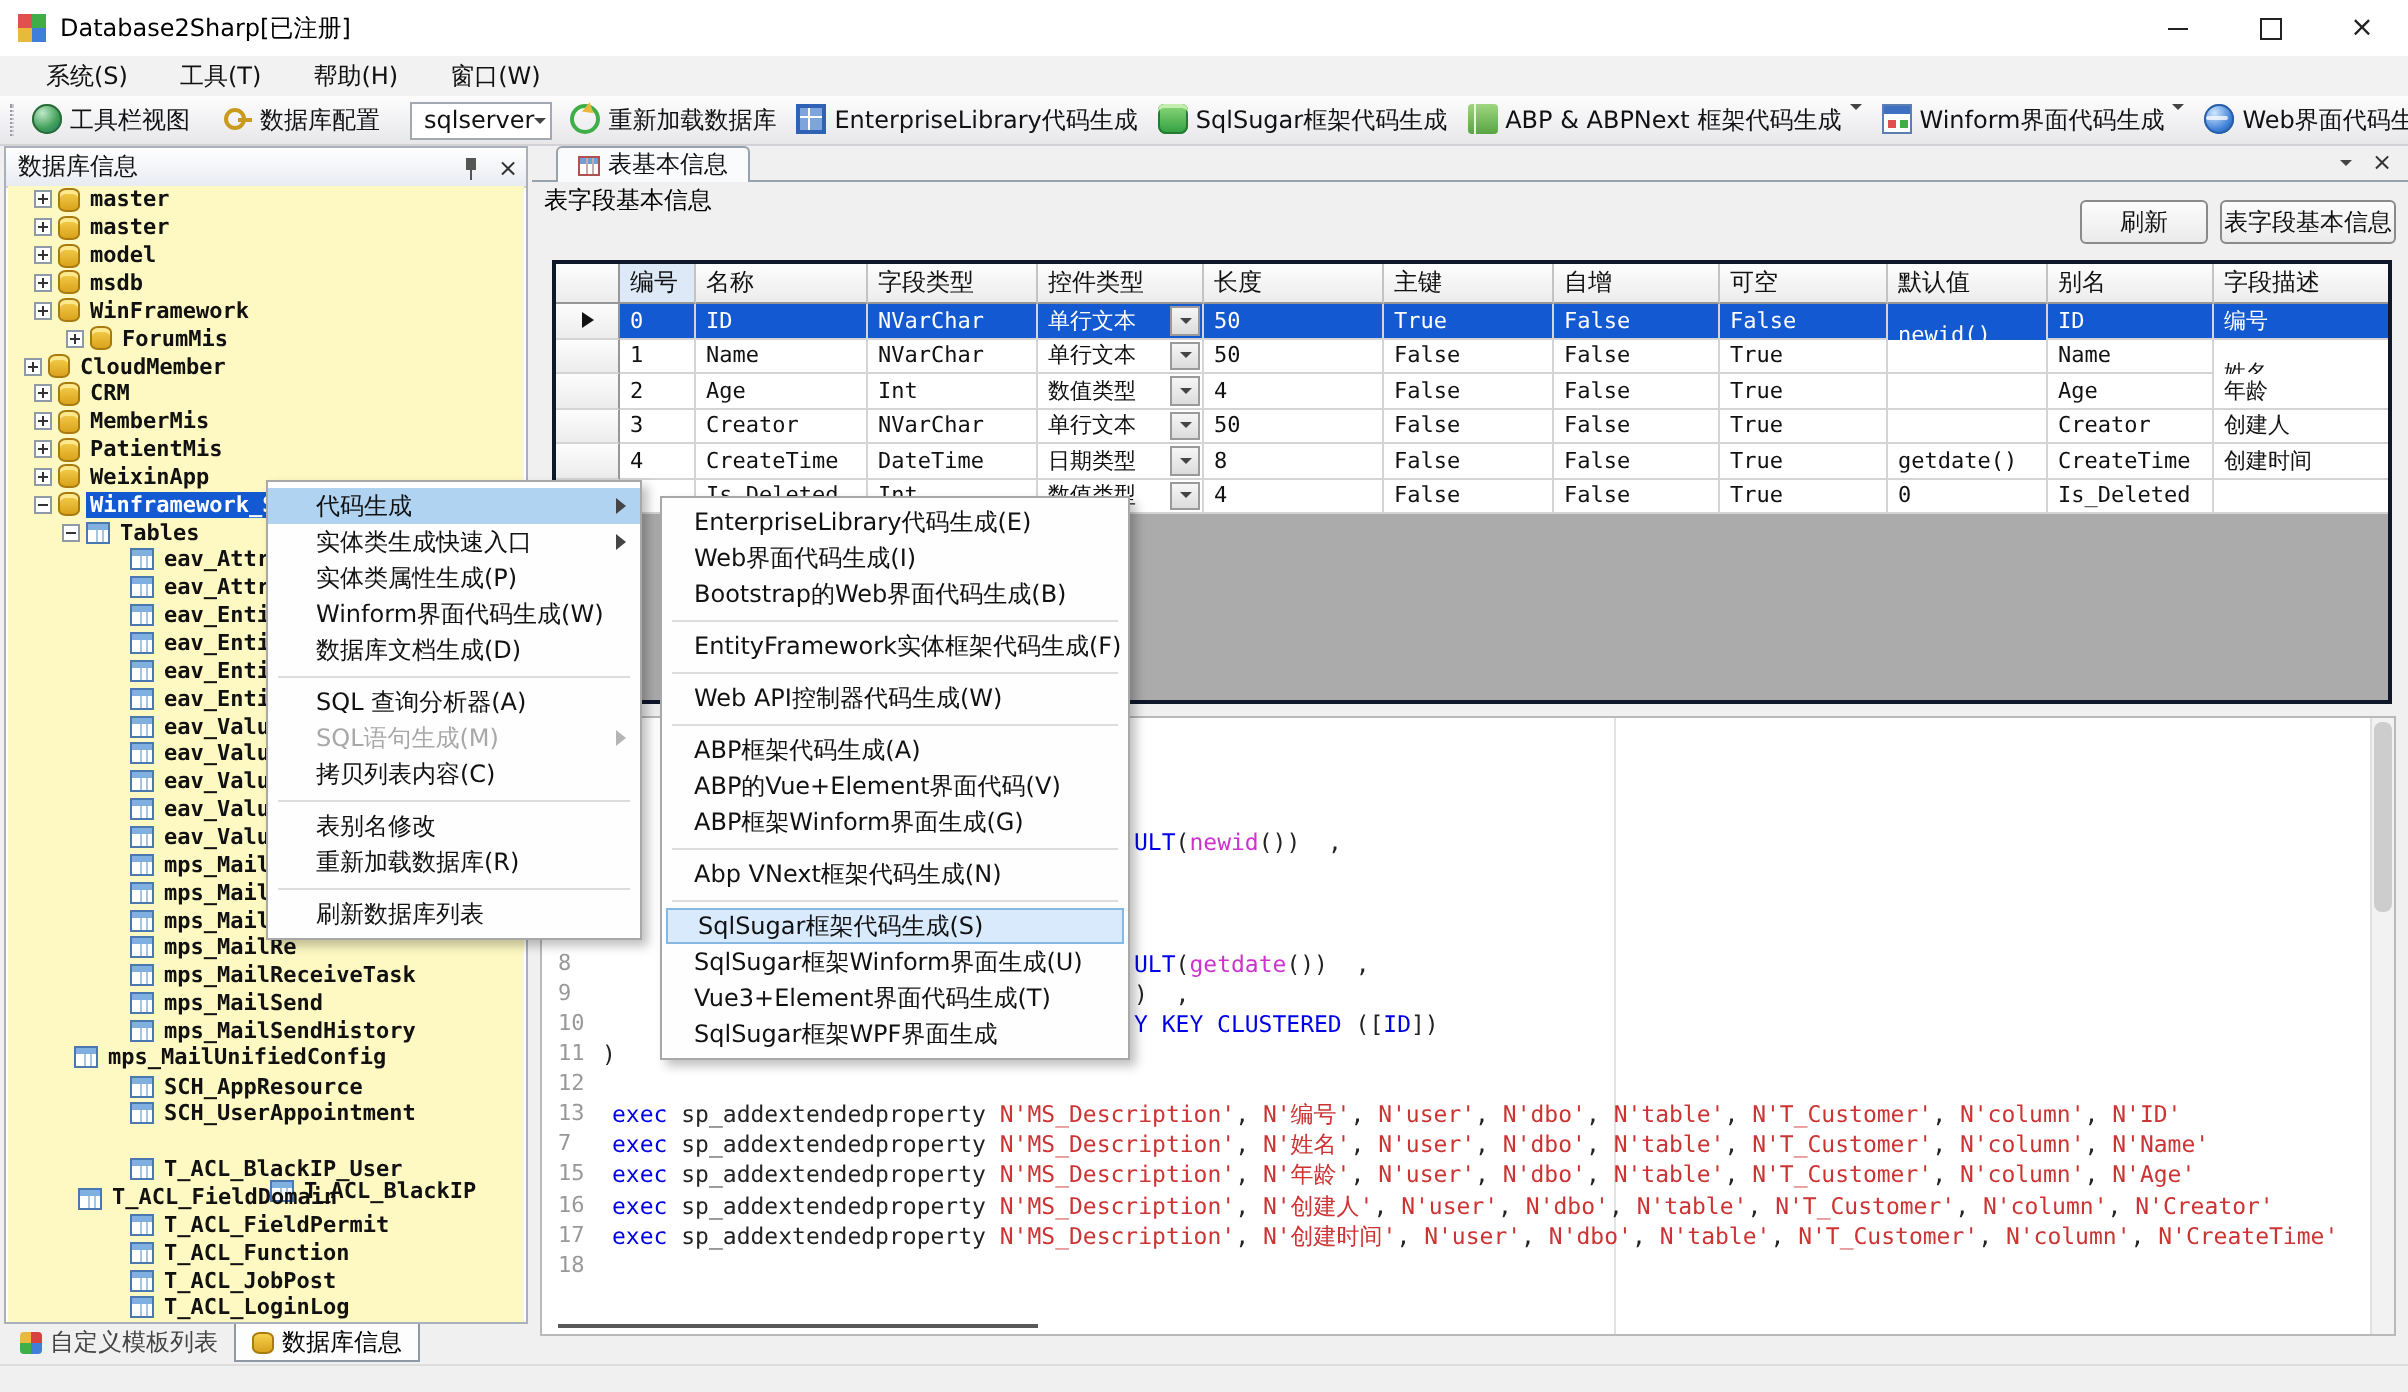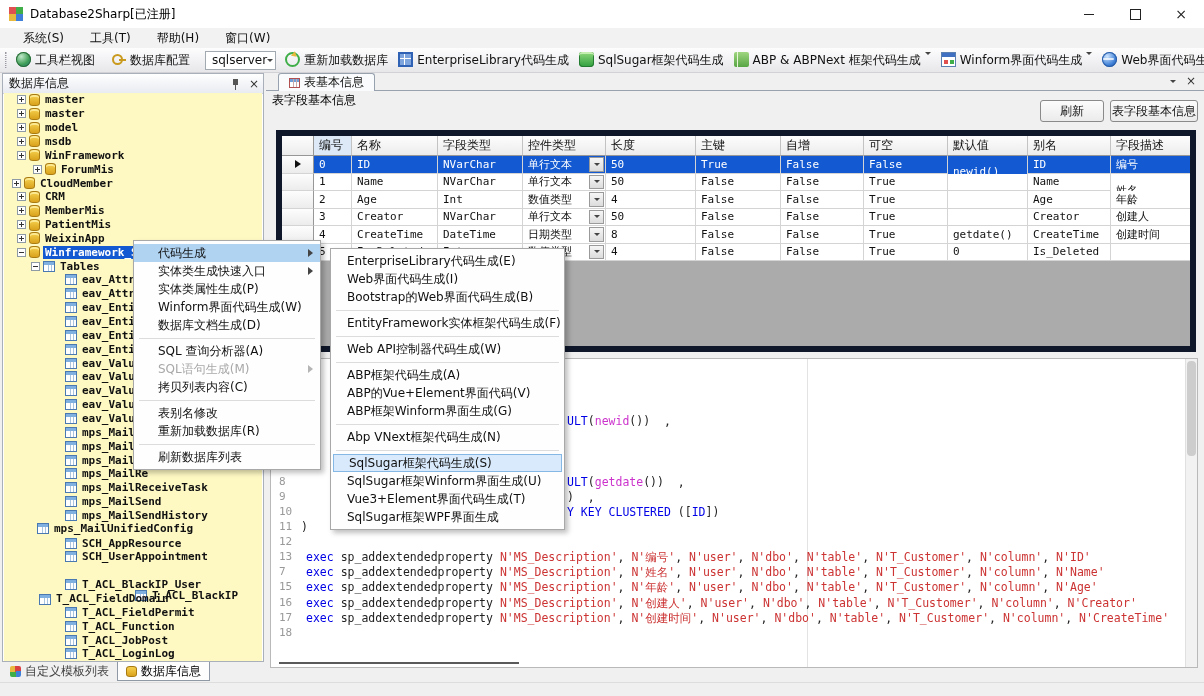--- a/index.html
+++ b/index.html
@@ -82,21 +82,21 @@
   #doc-tab{position:absolute;left:12px;top:0;height:17px;display:flex;align-items:center;gap:4px;padding:0 10px;background:#fafbfc;border:1px solid #98a2af;border-bottom:none;border-radius:3px 3px 0 0;}
   .grid-mini{width:11px;height:10px;background:#fff;border:1px solid #b05050;box-sizing:border-box;position:relative;}
   .grid-mini:before{content:"";position:absolute;left:0;top:0;right:0;height:3px;background:#6f9fd8;}
   .grid-mini:after{content:"";position:absolute;left:3px;top:0;width:1px;bottom:0;background:#c9a9a9;box-shadow:3px 0 0 #c9a9a9;}
   #doc-tab-extra{position:absolute;right:8px;top:2px;display:flex;gap:10px;align-items:center;color:#333;}
   #panel-heading{position:absolute;left:272px;top:92px;font-size:12px;color:#000;}
   .push-btn{position:absolute;height:22px;box-sizing:border-box;background:linear-gradient(#fcfcfc,#ebebeb);border:1px solid #8a8a8a;border-radius:3px;font-size:12px;display:flex;align-items:center;justify-content:center;}
   #btn-refresh{left:1040px;top:100px;width:64px;}
   #btn-alias{left:1110px;top:100px;width:88px;}
   
-  #grid{position:absolute;left:276px;top:130px;width:920px;height:222px;background:#ababab;border:6px solid #0f172a;box-sizing:border-box;overflow:hidden;}
+  #grid{position:absolute;left:276px;top:130px;width:920px;height:222px;background:#ababab;border:2px solid #0f172a;box-sizing:border-box;overflow:hidden;}
   .g-row{position:absolute;left:0;display:flex;}
   .g-cell{box-sizing:border-box;border-right:1px solid #d4d4d4;border-bottom:1px solid #d4d4d4;background:#fff;overflow:hidden;white-space:nowrap;
           font-family:"DejaVu Sans Mono","DejaVu Sans",monospace;font-size:11px;display:flex;align-items:center;padding:0 5px;position:relative;}
   .g-head .g-cell{background:linear-gradient(#fdfdfd,#ececec);border-right:1px solid #c3c3c3;border-bottom:1px solid #979797;
           font-family:"DejaVu Sans","Liberation Sans",sans-serif;font-size:12px;}
   .g-head .g-cell.curcol{background:#dde9f7;}
   .g-rowhead{background:linear-gradient(#fdfdfd,#ececec) !important;border-right:1px solid #979797 !important;justify-content:center;}
   .g-row.sel .g-cell:not(.g-rowhead){background:#1359d1;color:#fff;}
   .row-arrow{width:0;height:0;border-top:4px solid transparent;border-bottom:4px solid transparent;border-left:6px solid #111;}
   .combo-btn{position:absolute;right:1px;top:1px;bottom:1px;width:13px;background:linear-gradient(#f6f6f6,#dcdcdc);border:1px solid #9a9a9a;display:flex;align-items:center;justify-content:center;}

